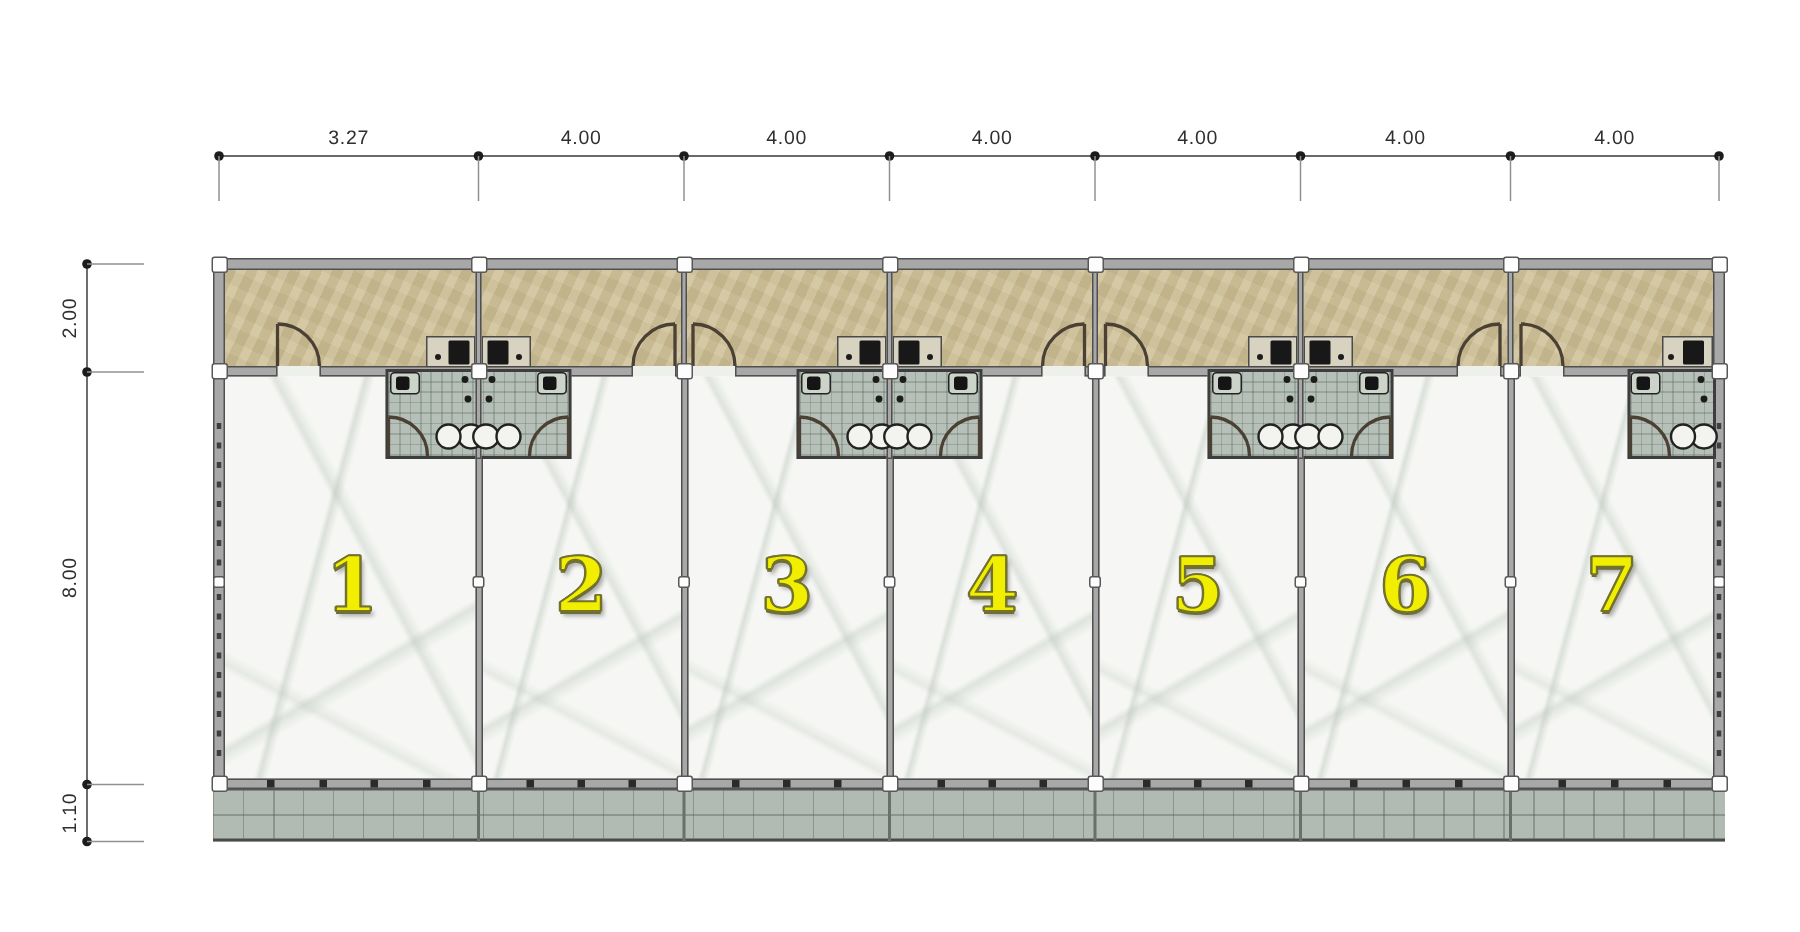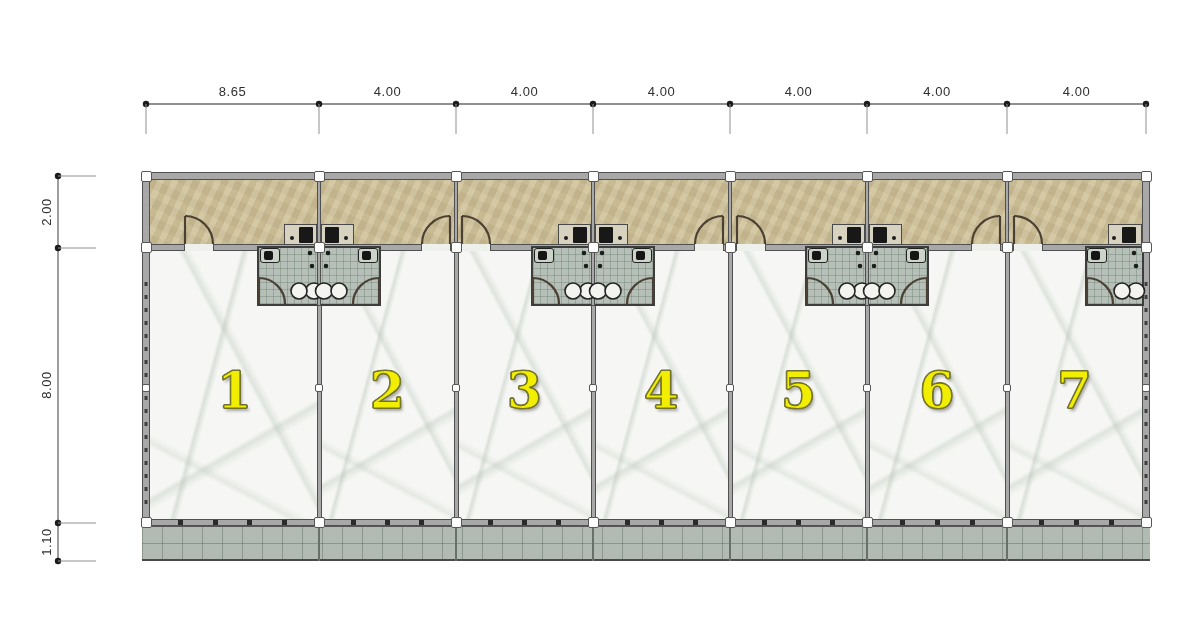--- a/index.html
+++ b/index.html
@@ -278,21 +278,21 @@
     <div class="abs col" style="left: 861.5px; top: 517px; width: 11px; height: 11px;"></div>
     <div class="abs node" style="left: 863px; top: 384px; width: 8px; height: 8px;"></div>
     <div class="abs col" style="left: 1001.5px; top: 170.5px; width: 11px; height: 11px;"></div>
     <div class="abs col" style="left: 1001.5px; top: 242px; width: 11px; height: 11px;"></div>
     <div class="abs col" style="left: 1001.5px; top: 517px; width: 11px; height: 11px;"></div>
     <div class="abs node" style="left: 1003px; top: 384px; width: 8px; height: 8px;"></div>
     <div class="abs col" style="left: 1140.5px; top: 170.5px; width: 11px; height: 11px;"></div>
     <div class="abs col" style="left: 1140.5px; top: 242px; width: 11px; height: 11px;"></div>
     <div class="abs col" style="left: 1140.5px; top: 517px; width: 11px; height: 11px;"></div>
     <div class="abs node" style="left: 1142px; top: 384px; width: 8px; height: 8px;"></div>
-    <span class="dim-label" style="left: 232.5px; top: 84px;">8.65</span>
+    <span class="dim-label" style="left: 232.5px; top: 84px;">3.27</span>
     <span class="dim-label" style="left: 387.5px; top: 84px;">4.00</span>
     <span class="dim-label" style="left: 524.5px; top: 84px;">4.00</span>
     <span class="dim-label" style="left: 661.5px; top: 84px;">4.00</span>
     <span class="dim-label" style="left: 798.5px; top: 84px;">4.00</span>
     <span class="dim-label" style="left: 937px; top: 84px;">4.00</span>
     <span class="dim-label" style="left: 1076.5px; top: 84px;">4.00</span>
     <span class="dim-label-left" style="left: 46px; top: 212px;">2.00</span>
     <span class="dim-label-left" style="left: 46px; top: 385px;">8.00</span>
     <span class="dim-label-left" style="left: 46px; top: 542px;">1.10</span>
     <span class="unit-num" style="left: 234.5px; top: 390px;">1</span>

